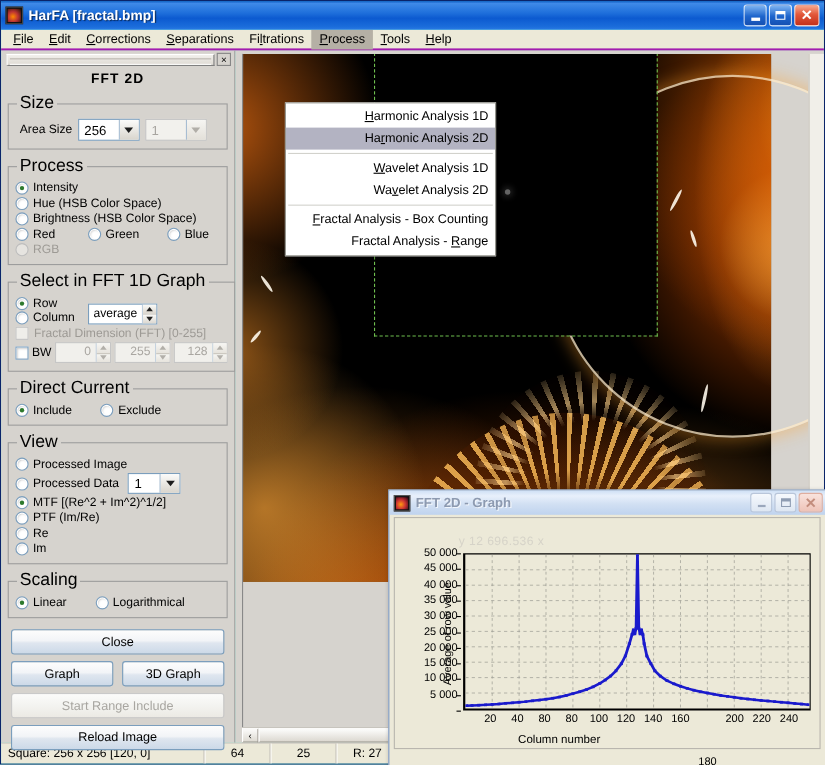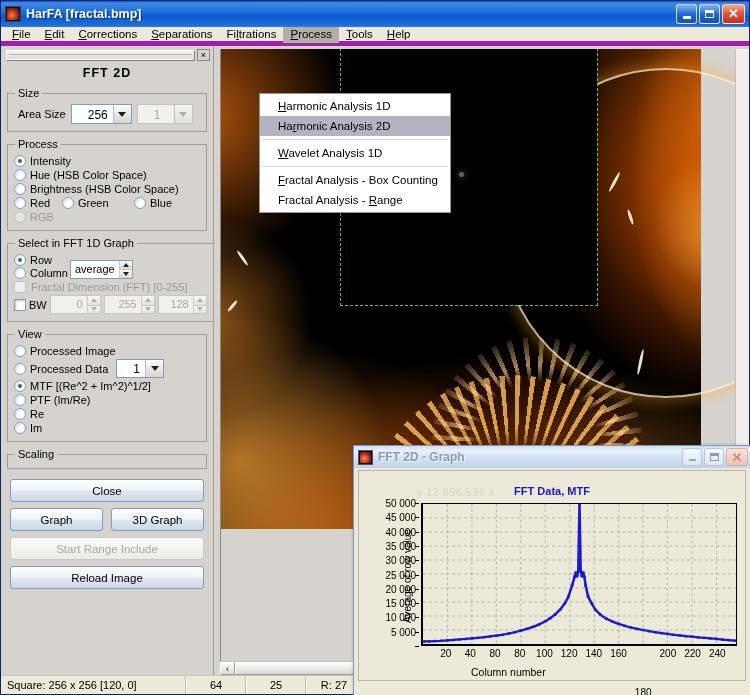--- a/index.html
+++ b/index.html
@@ -52,21 +52,21 @@
   .wbtn.max { background:linear-gradient(180deg,#7fb5f2,#1d64cc 55%,#1550b2); }
   .wbtn.close { background:linear-gradient(180deg,#f7a98e,#e2573a 45%,#c3301a); width:23px;}
   .wbtn .g-min { width:8px; height:3px; background:#fff; margin-top:6px; }
   .wbtn .g-max { width:9px; height:8px; border:1.6px solid #fff; border-top-width:3px; }
   .wbtn .g-close { font-size:13px; font-weight:bold; font-family:"Liberation Sans",sans-serif; margin-top:-1px;}
 
   
   .menubar {
     flex:0 0 19px; height:19px; background:#ece9d8;
     display:flex; align-items:center; padding-left:4px;
-    border-bottom:5px solid #a21caf;
+    border-bottom:2px solid #a21caf;
   }
   .menu-item {
     padding:2px 7px; font-size:11.5px; line-height:14px; white-space:nowrap;
   }
   .menu-item u { text-decoration:underline; }
   .menu-item.active { background:#b5b0a5; }
 
   
   .bodyrow { flex:1 1 auto; display:flex; position:relative; min-height:0; }
 
@@ -98,21 +98,21 @@
   .lp-title {
     text-align:center; font-weight:bold; font-size:12.5px; letter-spacing:1px;
     padding:4px 0 5px 0;
   }
 
   fieldset.grp {
     margin:2px 6px 4px 6px; padding:3px 6px 5px 6px;
     border:1px solid #9d9d9d; border-radius:0;
     background:transparent;
   }
-  fieldset.grp > legend { font-size:11px; padding:0 3px; margin-left:1px;margin-top:32px; }
+  fieldset.grp > legend { font-size:16px; padding:0 3px; margin-left:1px;margin-top:32px; }
 
   .row { display:flex; align-items:center; gap:5px; margin:2px 0; }
   .lbl { font-size:11px; }
   .lbl.dim { color:#9d9a95; }
 
   
   .radio, .check { display:inline-flex; align-items:center; gap:4px; font-size:11px; }
   .rdot {
     width:12px; height:12px; border-radius:50%;
     background:#fff; border:1px solid #7b9ebd;
@@ -128,21 +128,21 @@
     width:12px; height:12px; background:#fff; border:1px solid #7b9ebd;
     box-shadow: inset 1px 1px 2px rgba(0,0,0,.22); flex:0 0 12px;
   }
   .cbox.dis { border-color:#c3c3c3; background:#efeeea; box-shadow:none;}
 
   
   .combo {
     display:inline-flex; align-items:stretch; height:20px;
     border:1px solid #7b9ebd; background:#fff;
   }
-  .combo .cval { padding:1px 5px 0 16px; font-size:12px; line-height:18px; min-width:36px;}
+  .combo .cval { padding:1px 5px 0 5px; font-size:12px; line-height:18px; min-width:36px;}
   .combo .carrow {
     width:18px; border-left:1px solid #a7bdd2;
     background:linear-gradient(180deg,#fbfbfa,#d9d5cd);
     display:flex; align-items:center; justify-content:center;
   }
   .combo.dis { border-color:#c2c2c2; background:#f2f1ed; color:#a8a5a0;}
   .combo.dis .carrow { background:linear-gradient(180deg,#f6f5f2,#e3e0d9); color:#b1aea8;}
   .tri-d { width:0;height:0;border-left:4px solid transparent;border-right:4px solid transparent;border-top:5px solid #1d1d1d;}
   .tri-d.dis{ border-top-color:#b1aea8; }
 
@@ -273,21 +273,21 @@
     border:1px solid #fff; border-right-color:#9b978f; border-bottom-color:#9b978f;
   }
 
   
   .dropdown {
     position:absolute; left:258px; top:47px; width:192px;
     background:#fff; border:1px solid #96968f;
     box-shadow:2px 2px 3px rgba(0,0,0,.35);
     padding:2px 0; z-index:60;
   }
-  .dd-item { padding:3px 6px 3px 18px; font-size:11.5px; line-height:14px; white-space:nowrap;}
+  .dd-item { padding:3px 6px 3px 18px; font-size:11.5px; line-height:14px; white-space:nowrap;text-align:right;}
   .dd-item.sel { background:#b3b3c2; }
   .dd-sep { height:1px; background:#d2d2cc; margin:3px 2px; }
   .dd-item u { text-decoration:underline; }
 
   
   #graph-window {
     position:absolute; left:352px; top:399px; width:398px; height:265px;
     background:#ece9d8;
     border:1px solid #7a96c6;
     box-shadow:1px 1px 4px rgba(0,0,0,.25);
@@ -447,21 +447,21 @@
           <span>Hue (HSB Color Space)</span>
             </span>
         </div>
         <div class="row">
           <span class="radio">
               <i class="rdot"></i>
           <span>Brightness (HSB Color Space)</span>
             </span>
         </div>
         <div class="row" style="gap:0;">
-          <span class="radio" style="width:48px">
+          <span class="radio" style="width:66px">
               <i class="rdot"></i>
             <span>Red</span>
             </span>
           <span class="radio" style="width:72px">
               <i class="rdot"></i>
             <span>Green</span>
             </span>
           <span class="radio">
               <i class="rdot"></i>
             <span>Blue</span>
@@ -470,21 +470,21 @@
         <div class="row">
           <span class="radio">
               <i class="rdot dis"></i>
           <span class="lbl dim">RGB</span>
             </span>
         </div>
       </fieldset>
 
       <fieldset class="grp">
         <legend>Select in FFT 1D Graph</legend>
-        <div class="row" style="align-items:center;gap:2px;">
+        <div class="row" style="align-items:center;gap:12px;">
           <div style="display:flex;flex-direction:column;gap:1px;">
             <span class="radio">
                 <i class="rdot on"></i>
               <span>Row</span>
               </span>
             <span class="radio">
                 <i class="rdot"></i>
               <span>Column</span>
               </span>
           </div>
@@ -536,20 +536,33 @@
                   <i class="tri-u-s"></i>
                 </span>
                 <span class="sbtn">
                   <i class="tri-d-s"></i>
                 </span>
               </span>
           </span>
         </div>
       </fieldset>
 
+      <fieldset class="grp">
+        <legend>Direct Current</legend>
+        <div class="row" style="gap:26px;">
+          <span class="radio">
+              <i class="rdot on"></i>
+            <span>Include</span>
+            </span>
+          <span class="radio">
+              <i class="rdot"></i>
+            <span>Exclude</span>
+            </span>
+        </div>
+      </fieldset>
 
       <fieldset class="grp">
         <legend>View</legend>
         <div class="row">
           <span class="radio">
               <i class="rdot"></i>
           <span>Processed Image</span>
             </span>
         </div>
         <div class="row" style="gap:8px;">
@@ -585,20 +598,30 @@
         <div class="row">
           <span class="radio">
               <i class="rdot"></i>
           <span>Im</span>
             </span>
         </div>
       </fieldset>
 
       <fieldset class="grp">
         <legend>Scaling</legend>
+        <div class="row" style="gap:26px;">
+          <span class="radio">
+              <i class="rdot on"></i>
+            <span>Linear</span>
+            </span>
+          <span class="radio">
+              <i class="rdot"></i>
+            <span>Logarithmical</span>
+            </span>
+        </div>
       </fieldset>
 
       <div class="btnrow">
         <div class="btn">Close</div>
       </div>
       <div class="btnrow">
         <div class="btn">Graph</div>
         <div class="btn">3D Graph</div>
       </div>
       <div class="btnrow">
@@ -631,20 +654,21 @@
         <div class="sb-arrow">‹</div>
         <div class="sb-thumb" style="flex:1 1 auto;"></div>
       </div>
     </div>
 
     <div class="dropdown">
       <div class="dd-item"><u>H</u>armonic Analysis 1D</div>
       <div class="dd-item sel">Ha<u>r</u>monic Analysis 2D</div>
       <div class="dd-sep"></div>
       <div class="dd-item"><u>W</u>avelet Analysis 1D</div>
+      <div class="dd-item">Wa<u>v</u>elet Analysis 2D</div>
       <div class="dd-sep"></div>
       <div class="dd-item"><u>F</u>ractal Analysis - Box Counting</div>
       <div class="dd-item">Fractal Analysis - <u>R</u>ange</div>
     </div>
 
     <div id="graph-window">
       <div class="gw-titlebar">
         <div class="gw-icon"></div>
         <div class="gw-title">FFT 2D - Graph</div>
         <div class="gw-btns">
@@ -657,21 +681,20 @@
           <div class="gwbtn close">
               <span class="gg-close">✕</span>
             </div>
         </div>
       </div>
 
       <div class="gw-body">
         <div class="gw-inner">
 
           <div class="watermark">y 12 696.536 x</div>
-          <div class="chart-title">FFT Data, MTF</div>
           <div class="ylabel">Average of row value</div>
 
           <div class="yticklabels" id="ytick-host">
               <div class="ytick" style="top: 143px;"></div>
               <div class="ytl" style="top: 128.7px;">5 000</div>
               <div class="ytick" style="top: 128.7px;"></div>
               <div class="ytl" style="top: 114.4px;">10 000</div>
               <div class="ytick" style="top: 114.4px;"></div>
               <div class="ytl" style="top: 100.1px;">15 000</div>
               <div class="ytick" style="top: 100.1px;"></div>

